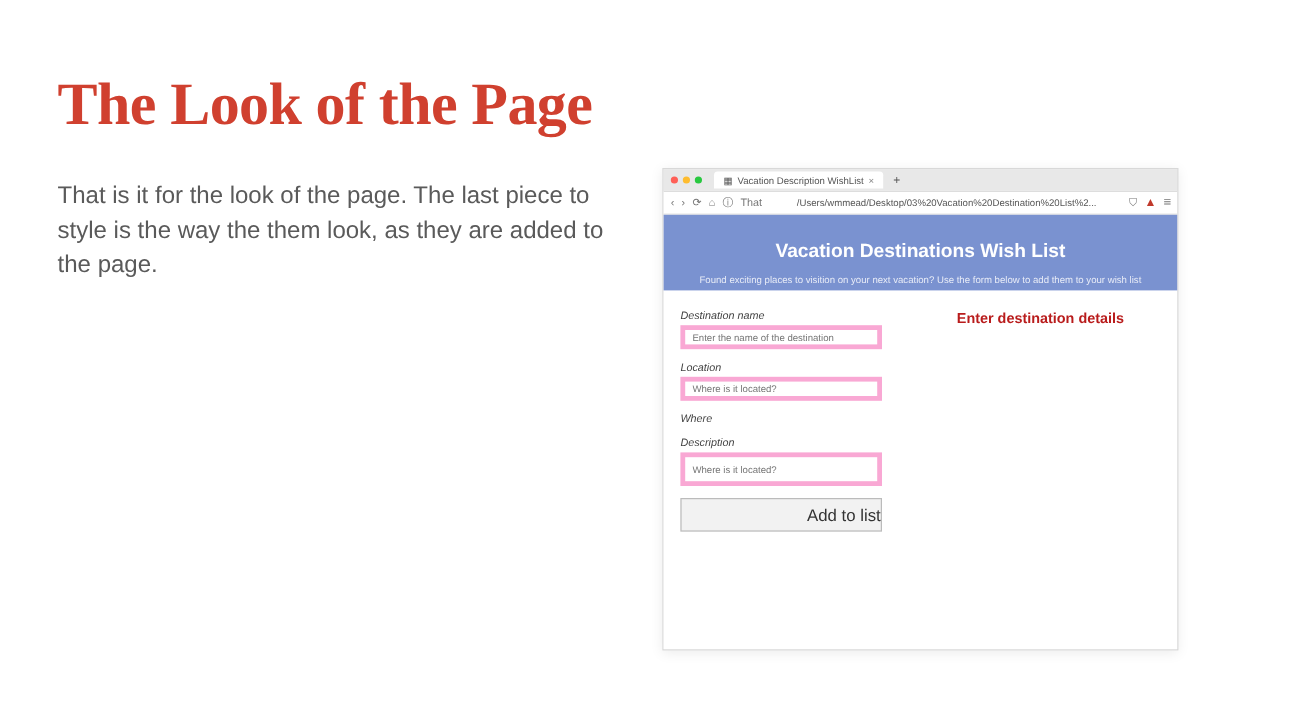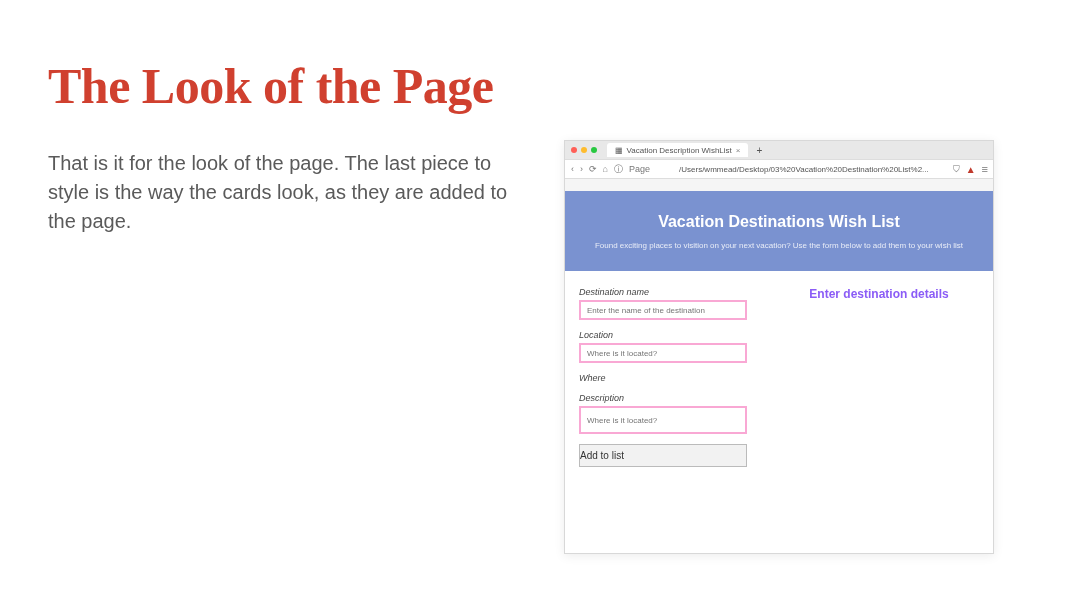--- a/index.html
+++ b/index.html
@@ -7,21 +7,21 @@
       width: 1076px;
       height: 605px;
       background: #ffffff;
       font-family: -apple-system, BlinkMacSystemFont, "Segoe UI", Helvetica, Arial, sans-serif;
       position: relative;
       overflow: hidden;
     }
     .slide {
       padding: 60px 48px 40px 48px;
       display: flex;
-      gap: 36px;
+      gap: 24px;
     }
     .content-col {
       flex: 1;
       max-width: 480px;
     }
     .headline {
       font-family: Georgia, 'Times New Roman', serif;
       font-weight: 900;
       color: #d0402f;
       font-size: 50px;
@@ -98,81 +98,80 @@
     .warn { color:#c0392b; font-size:10px; font-weight:bold; }
     .menu { color:#777; font-size:11px; letter-spacing:-1px; }
     .page {
       background: #fff;
       height: 362px;
     }
     .hero {
       background: #7a92d0;
       color: #fff;
       text-align: center;
-      padding: 22px 16px 21px;
-      margin-top: 12px;
+      padding: 22px 16px 4px;
     }
     .hero h1 {
       font-size: 16px;
       font-weight: bold;
       margin-bottom: 10px;
     }
     .hero p {
       font-size: 8px;
       color: #e8ecf7;
     }
     .page-body {
       display: flex;
       padding: 16px 14px;
       gap: 20px;
     }
     .form-col { flex: 0 0 180px; }
     .details-col { flex: 1; text-align:center; }
     .details-col h2 {
       font-size: 12px;
       font-weight: bold;
-      color: #8b5cf6;
+      color: #b91c1c;
       margin-top: 0;
     }
     .fld { margin-bottom: 10px; }
     .fld-label {
       font-size: 9px;
       color: #444;
       display: block;
       margin-bottom: 3px;
       font-style: italic;
     }
     .fld-input {
       width: 168px;
-      border: 2px solid #f9a8d4;
+      border: 4px solid #f9a8d4;
       padding: 4px 6px;
       font-size: 8px;
       color: #999;
       background: #fff;
       height: 20px;
     }
     .fld-input.ta { height: 28px; }
     .add-btn {
       width: 168px;
       border: 1px solid #bbb;
       background: #f2f2f2;
       padding: 5px 0;
-      font-size: 10px;
+      font-size: 14px;
       color:#333;
-      text-align: left;
+      text-align: right;
       cursor: pointer;
     }
   </style>
 </head>
 <body>
 
 <div class="slide">
   <div class="content-col">
     <h1 class="headline">The Look of the Page</h1>
-    <p class="para">That is it for the look of the page. The last piece to style is the way the cards look, as they are added to the page.</p>
+    <p class="para">That is it for the look of the page. The last piece to style is the way the them look, as they are added to the page.</p>
   </div>
 
   <div class="browser-col">
     <div class="browser">
 
       <div class="tab-strip">
         <div class="traffic">
           <div class="dot r"></div>
           <div class="dot y"></div>
           <div class="dot g"></div>
@@ -184,21 +183,21 @@
         </div>
         <span class="tab-plus">+</span>
       </div>
 
       <div class="addr-bar">
         <span class="addr-icn">‹</span>
         <span class="addr-icn">›</span>
         <span class="addr-icn">⟳</span>
         <span class="addr-icn">⌂</span>
         <span class="addr-icn">ⓘ</span>
-        <span class="addr-icn">Page</span>
+        <span class="addr-icn">That</span>
         <span class="addr-url">/Users/wmmead/Desktop/03%20Vacation%20Destination%20List%2...</span>
         <span class="shield">⛉</span>
         <span class="warn">▲</span>
         <span class="menu">≡</span>
       </div>
 
       <div class="page">
         <div class="hero">
           <h1>Vacation Destinations Wish List</h1>
           <p>Found exciting places to visition on your next vacation? Use the form below to add them to your wish list</p>

